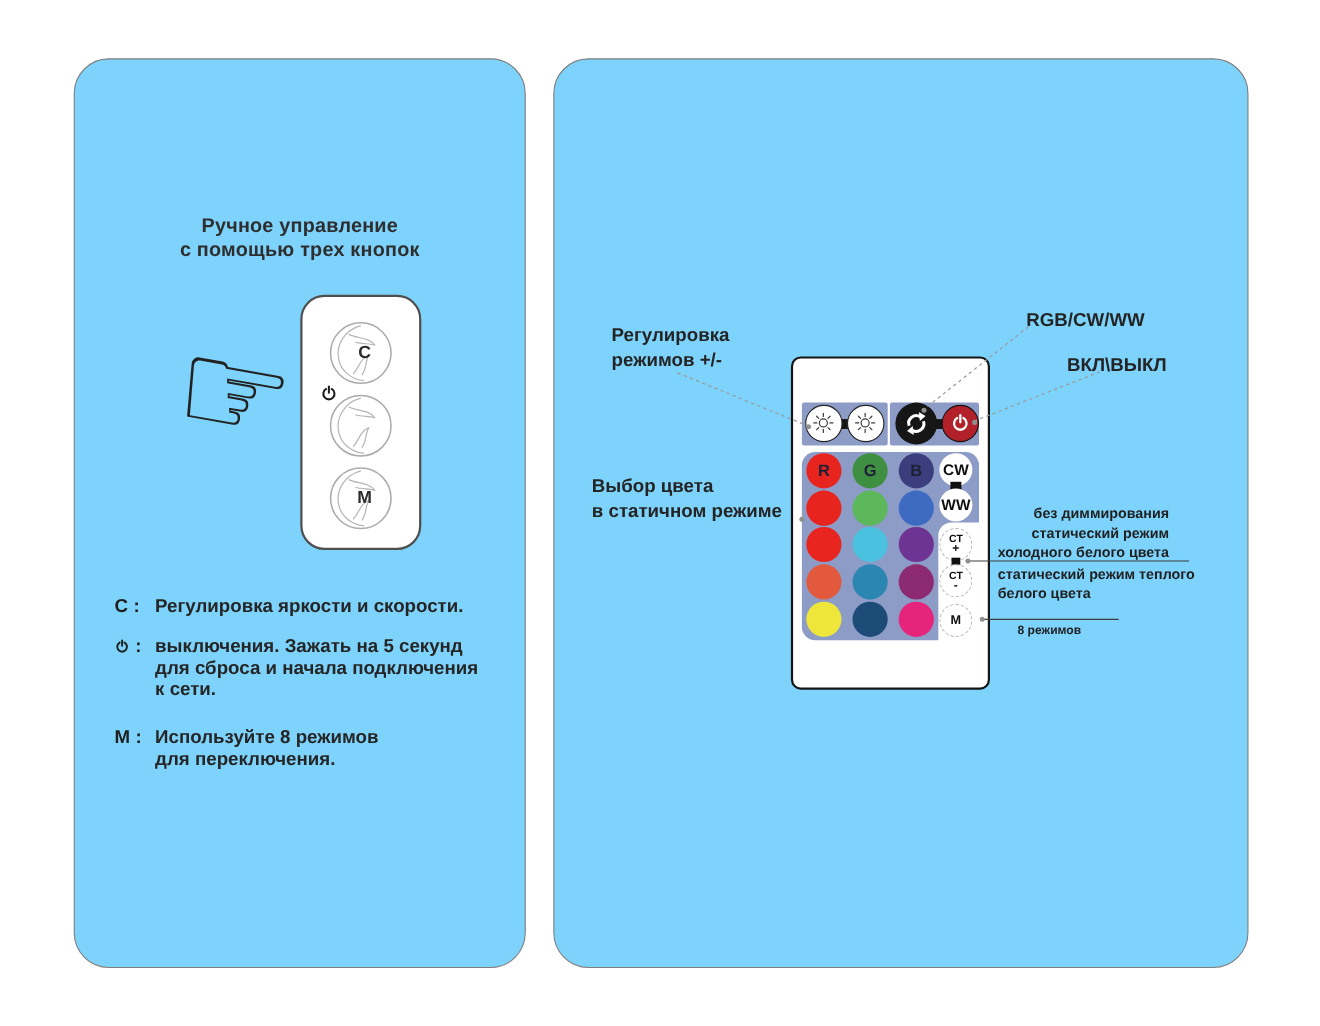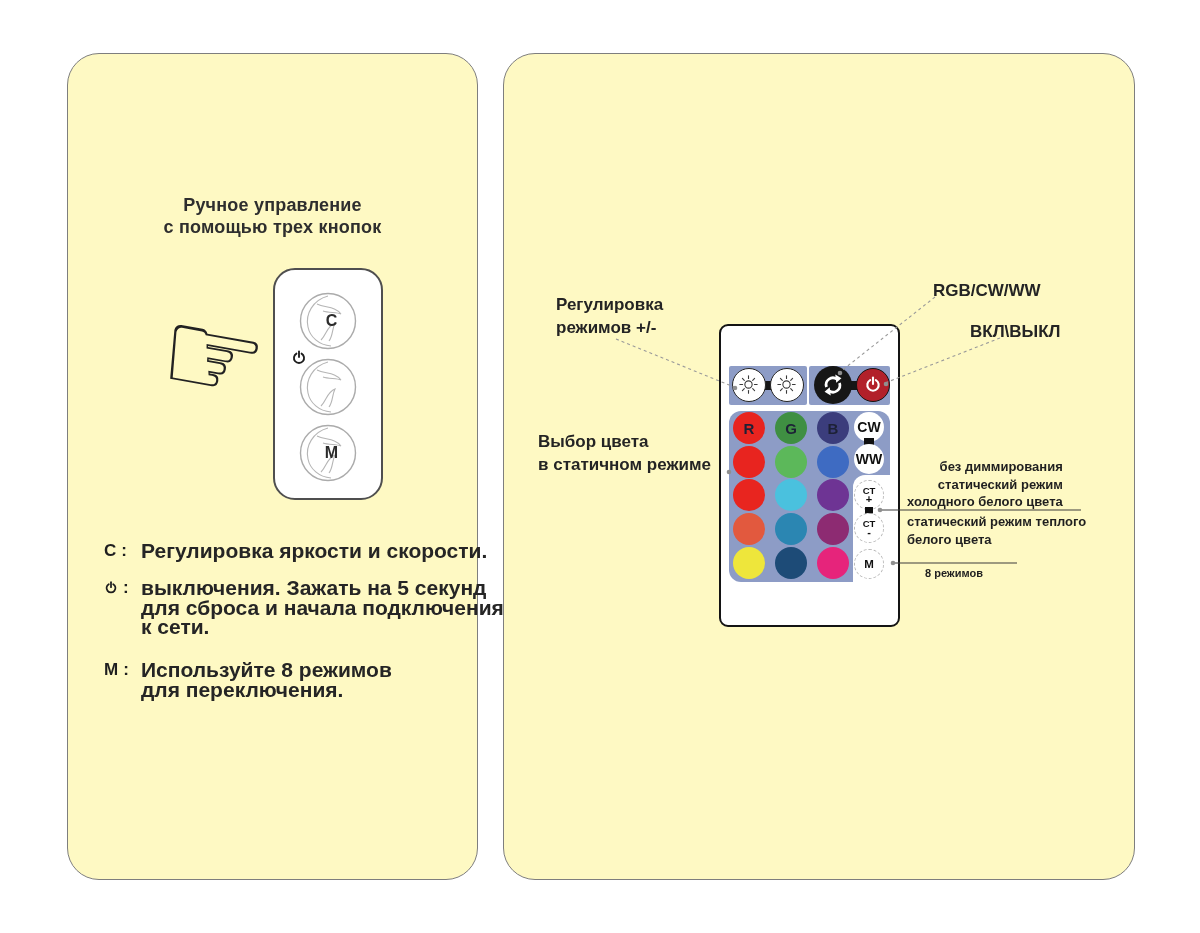--- a/index.html
+++ b/index.html
@@ -2,21 +2,21 @@
 <html><head>
 <meta charset="utf-8">
 <style>
   html,body{margin:0;padding:0;background:#ffffff;}
   body{
     position:relative;width:1200px;height:933px;overflow:hidden;
     font-family:"Liberation Sans","DejaVu Sans",sans-serif;color:#2b2b2b;
     font-weight:600;
   }
   .card{
-    position:absolute;top:53px;height:825px;background:#fef9c3;
+    position:absolute;top:53px;height:825px;background:#7dd3fc;
     border:1px solid #7e7e7e;border-radius:32px;
   }
   #left-card{left:67px;width:409px;}
   #right-card{left:503px;width:630px;}
 
   
   .page-title{
     position:absolute;left:0;top:140px;width:100%;text-align:center;
     font-size:18px;line-height:22px;color:#2e2e2e;letter-spacing:.2px;
   }
@@ -35,21 +35,21 @@
     position:absolute;left:92px;top:244px;font-size:118px;line-height:1;
     font-family:"DejaVu Sans",sans-serif;color:#222;transform:rotate(10deg);
     font-weight:400;
   }
   .legend-row{position:absolute;left:36px;width:370px;display:flex;}
   .legend-key{
     flex:none;width:37px;font-size:17px;font-weight:700;color:#1f1f1f;
     display:flex;gap:5px;align-items:flex-start;line-height:20px;
   }
   .legend-power{width:14px;height:14px;margin-top:3px;color:#1d1d1d;}
-  .legend-lines{font-size:21px;line-height:19.5px;white-space:pre;color:#252525;}
+  .legend-lines{font-size:17px;line-height:19.5px;white-space:pre;color:#252525;}
 
   
   .lbl{position:absolute;font-size:17px;line-height:23px;color:#242424;}
   #lbl-brightness{left:52px;top:239px;}
   #lbl-rgb{left:429px;top:225px;}
   #lbl-power{left:466px;top:266px;}
   #lbl-colorsel{left:34px;top:376px;}
   .small-lbl{position:absolute;font-size:13px;line-height:17.5px;color:#1f1f1f;}
   #ann-top{left:403px;top:404px;text-align:right;}
   #ann-bottom{left:403px;top:459px;}

